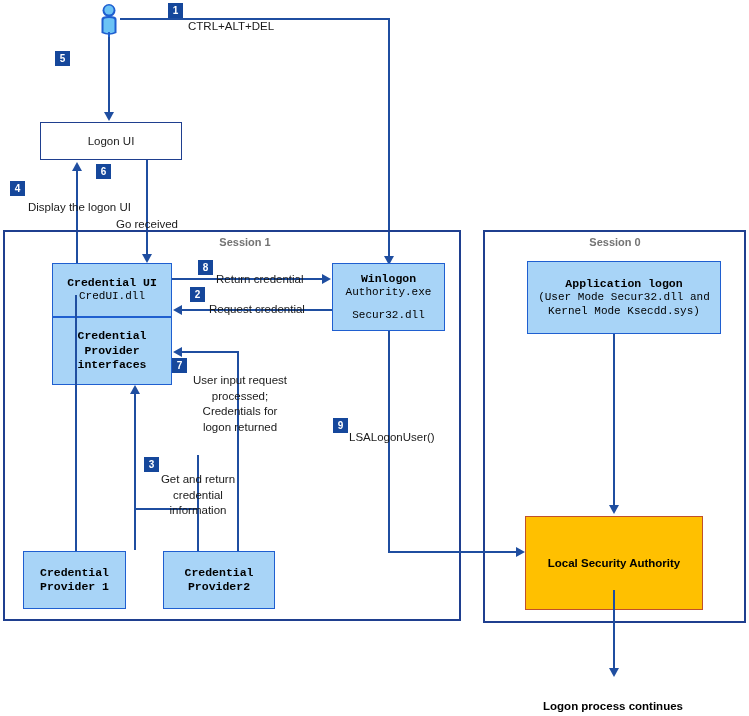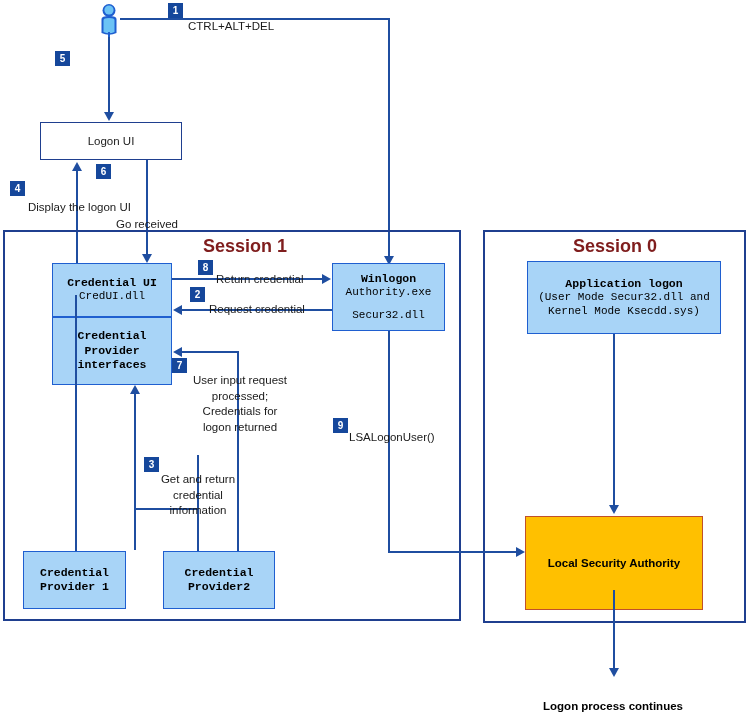--- a/index.html
+++ b/index.html
@@ -21,23 +21,23 @@
   
   .abs { position: absolute; box-sizing: border-box; }
 
   
   .session {
     border: 2px solid #1f3f8f;
     background: transparent;
   }
   .session-title {
     position: absolute;
-    font-size: 18px;
+    font-size: 11px;
     font-weight: bold;
-    color: #7f1d1d;
+    color: #737373;
     text-align: center;
     white-space: nowrap;
   }
 
   
   .box {
     border: 1.5px solid #1f5fd0;
     background-color: #a8d4f7;
     background-image: radial-gradient(#7fc0f0 0.6px, transparent 0.7px);
     background-size: 4px 4px;

